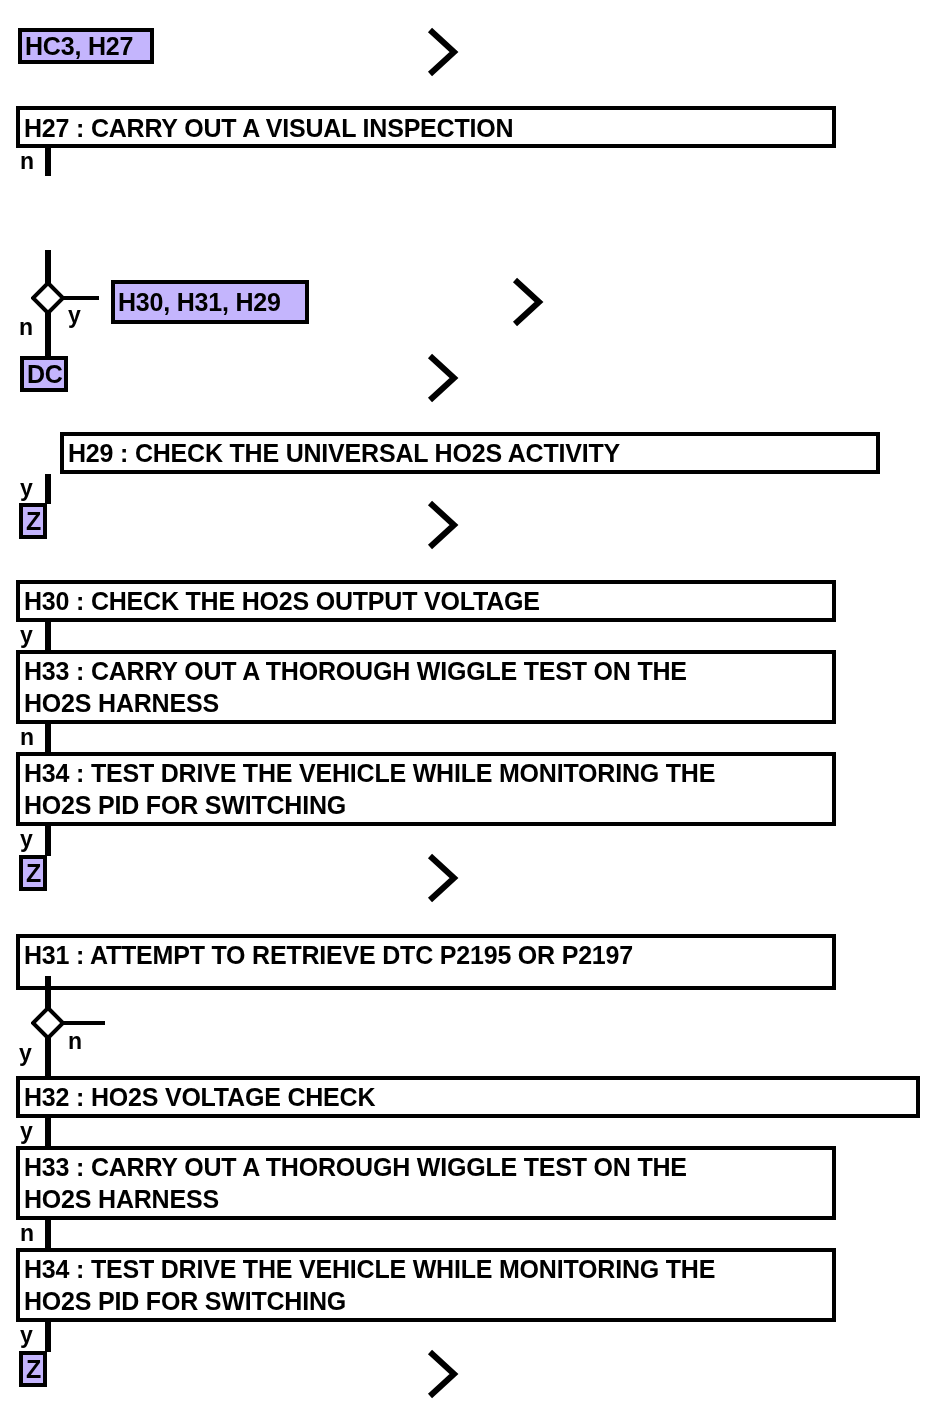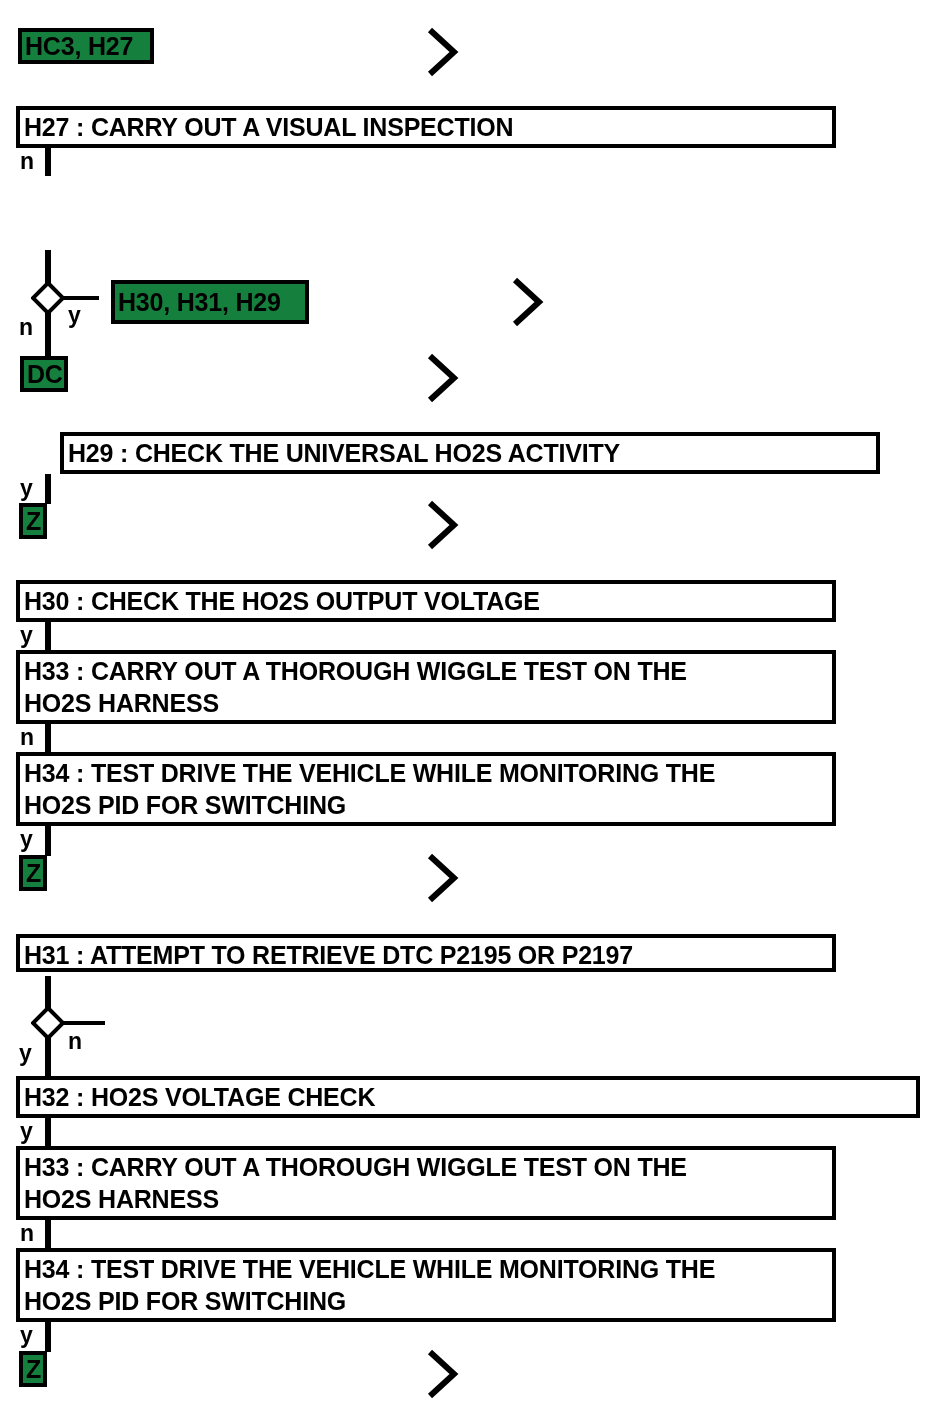--- a/index.html
+++ b/index.html
@@ -32,21 +32,21 @@
     line-height: 32px;
     color: #000000;
     letter-spacing: -0.2px;
     white-space: pre-line;
     text-align: left;
   }
   
   .tag-box {
     position: absolute;
     box-sizing: border-box;
-    background: #15803d;
+    background: #c4b5fd;
     border: 4px solid #000000;
     display: flex;
     align-items: center;
     justify-content: flex-start;
     padding-left: 3px;
   }
   .tag-text {
     font-family: "Liberation Sans", sans-serif;
     font-weight: bold;
     font-size: 25px;
@@ -92,21 +92,21 @@
 <div id="canvas">
 
   <div class="tag-box" style="left:18px; top:28px; width:136px; height:36px;">
     <span class="tag-text">HC3, H27</span>
   </div>
 
   <svg class="chevron" style="left:424px; top:24px;" width="40" height="56" viewBox="0 0 40 56">
     <polyline points="6,6 30,28 6,50" fill="none" stroke="#000000" stroke-width="6"></polyline>
   </svg>
 
-  <div class="step-box" style="left:16px; top:106px; width:820px; height:42px;">
+  <div class="step-box" style="left:16px; top:106px; width:820px; height:42px;align-items:center;">
     <span class="step-text">H27 : CARRY OUT A VISUAL INSPECTION</span>
   </div>
 
   <div class="vline" style="left:45px; top:148px; height:28px;"></div>
   <div class="branch-label" style="left:20px; top:150px;">n</div>
 
 
   <div class="vline" style="left:45px; top:250px; height:33px;"></div>
 
   <svg class="diamond" style="left:31px; top:281px;" width="34" height="34" viewBox="0 0 34 34">
@@ -174,21 +174,21 @@
   <div class="branch-label" style="left:20px; top:828px;">y</div>
 
   <div class="tag-box" style="left:19px; top:855px; width:28px; height:36px;">
     <span class="tag-text">Z</span>
   </div>
 
   <svg class="chevron" style="left:424px; top:850px;" width="40" height="56" viewBox="0 0 40 56">
     <polyline points="6,6 30,28 6,50" fill="none" stroke="#000000" stroke-width="6"></polyline>
   </svg>
 
-  <div class="step-box" style="left:16px; top:934px; width:820px; height:38px;">
+  <div class="step-box" style="left:16px; top:934px; width:820px; height:56px;">
     <span class="step-text">H31 : ATTEMPT TO RETRIEVE DTC P2195 OR P2197</span>
   </div>
 
   <div class="vline" style="left:45px; top:976px; height:32px;"></div>
 
   <svg class="diamond" style="left:31px; top:1006px;" width="34" height="34" viewBox="0 0 34 34">
     <polygon points="17,2 32,17 17,32 2,17" fill="#ffffff" stroke="#000000" stroke-width="4"></polygon>
   </svg>
 
   <div class="hline" style="left:63px; top:1021px; width:42px;"></div>

